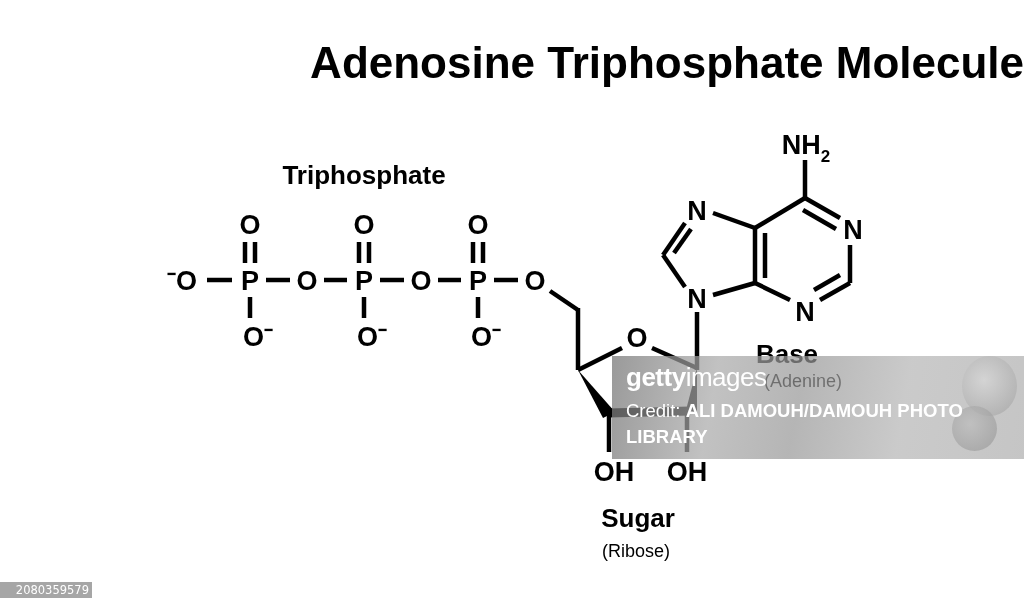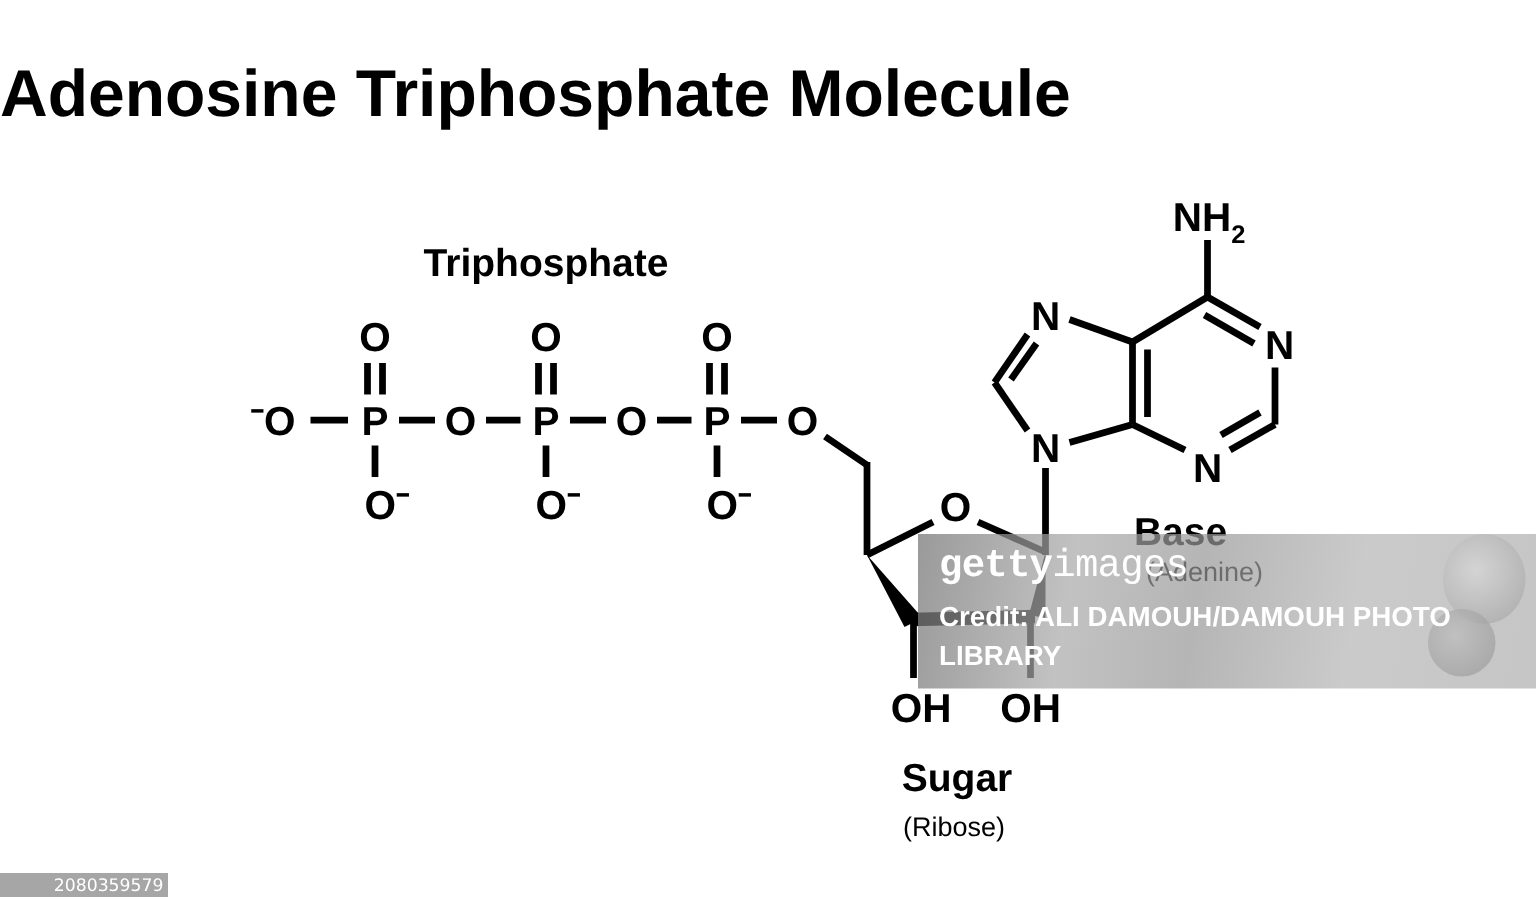--- a/index.html
+++ b/index.html
@@ -1,32 +1,32 @@
 <!DOCTYPE html>
 <html><head>
 <meta charset="utf-8">
 <style>
   html, body { margin:0; padding:0; background:#ffffff; }
   body { width:1024px; height:611px; position:relative; overflow:hidden; font-family:"Liberation Sans", sans-serif; }
-  .title { position:absolute; left:0; top:38px; width:1024px; text-align:left; font-weight:bold; font-size:44px; color:#000; letter-spacing:0px; }
+  .title { position:absolute; left:0; top:38px; width:1024px; text-align:right; font-weight:bold; font-size:44px; color:#000; letter-spacing:0px; }
   svg.mol { position:absolute; left:0; top:0; }
   .atom { font-family:"Liberation Sans", sans-serif; font-weight:bold; font-size:27px; fill:#000; }
   .lbl-big { font-family:"Liberation Sans", sans-serif; font-weight:bold; font-size:26px; fill:#000; }
   .lbl-small { font-family:"Liberation Sans", sans-serif; font-size:18px; fill:#000; }
   .bond { stroke:#000; stroke-width:4.5; stroke-linecap:butt; fill:none; }
   .watermark { position:absolute; left:612px; top:356px; width:412px; height:103px;
      background: linear-gradient(100deg, rgba(120,120,120,0.75) 0%, rgba(170,170,170,0.72) 25%, rgba(150,150,150,0.7) 45%, rgba(180,180,180,0.7) 70%, rgba(175,175,175,0.72) 100%); }
   .wm-blob1 { position:absolute; left:350px; top:0px; width:55px; height:60px; border-radius:50%; background:radial-gradient(circle at 40% 40%, rgba(215,215,215,0.8), rgba(150,150,150,0.6)); }
   .wm-blob2 { position:absolute; left:340px; top:50px; width:45px; height:45px; border-radius:50%; background:radial-gradient(circle at 40% 40%, rgba(190,190,190,0.8), rgba(140,140,140,0.6)); }
-  .wm-logo { position:absolute; left:14px; top:6px; font-size:26px; color:#fff; font-family:Liberation Mono, monospace; letter-spacing:-0.5px; }
+  .wm-logo { position:absolute; left:14px; top:6px; font-size:26px; color:#fff; font-family:Liberation Sans, sans-serif; letter-spacing:-0.5px; }
   .wm-logo b { font-weight:bold; }
   .wm-logo span.light { font-weight:normal; }
   .wm-credit { position:absolute; left:14px; top:42px; width:390px; font-size:18.5px; font-weight:bold; color:#fff; line-height:26px; font-family:"Liberation Sans", sans-serif; }
-  .wm-credit .pre { font-weight:bold; }
-  .imgid { position:absolute; left:0; top:582px; width:112px; height:16px; background:#a6a6a6; color:#fff; font-size:11.5px; line-height:16px; text-align:right; padding-right:0px; font-family:"DejaVu Sans", sans-serif; }
+  .wm-credit .pre { font-weight:normal; }
+  .imgid { position:absolute; left:0; top:582px; width:92px; height:16px; background:#a6a6a6; color:#fff; font-size:11.5px; line-height:16px; text-align:right; padding-right:0px; font-family:"DejaVu Sans", sans-serif; }
   .imgid span { padding-right:3px; }
 </style>
 </head>
 <body>
 
 <div class="title">Adenosine Triphosphate Molecule</div>
 
 <svg class="mol" width="1024" height="611" viewBox="0 0 1024 611">
 
   <text class="lbl-big" x="364" y="184" text-anchor="middle">Triphosphate</text>

